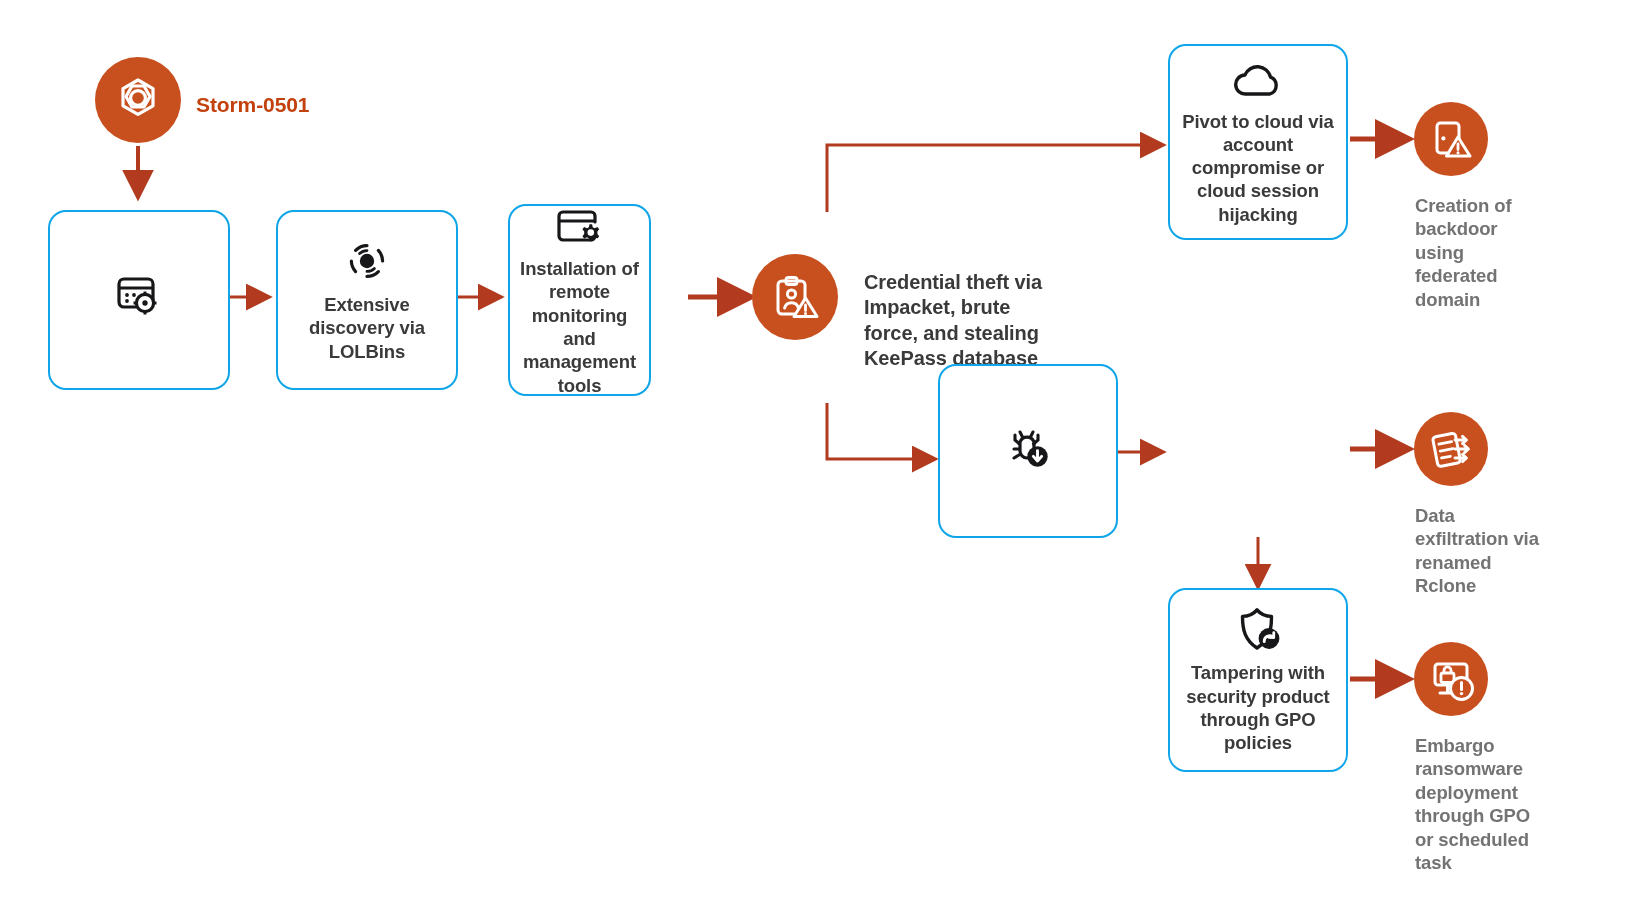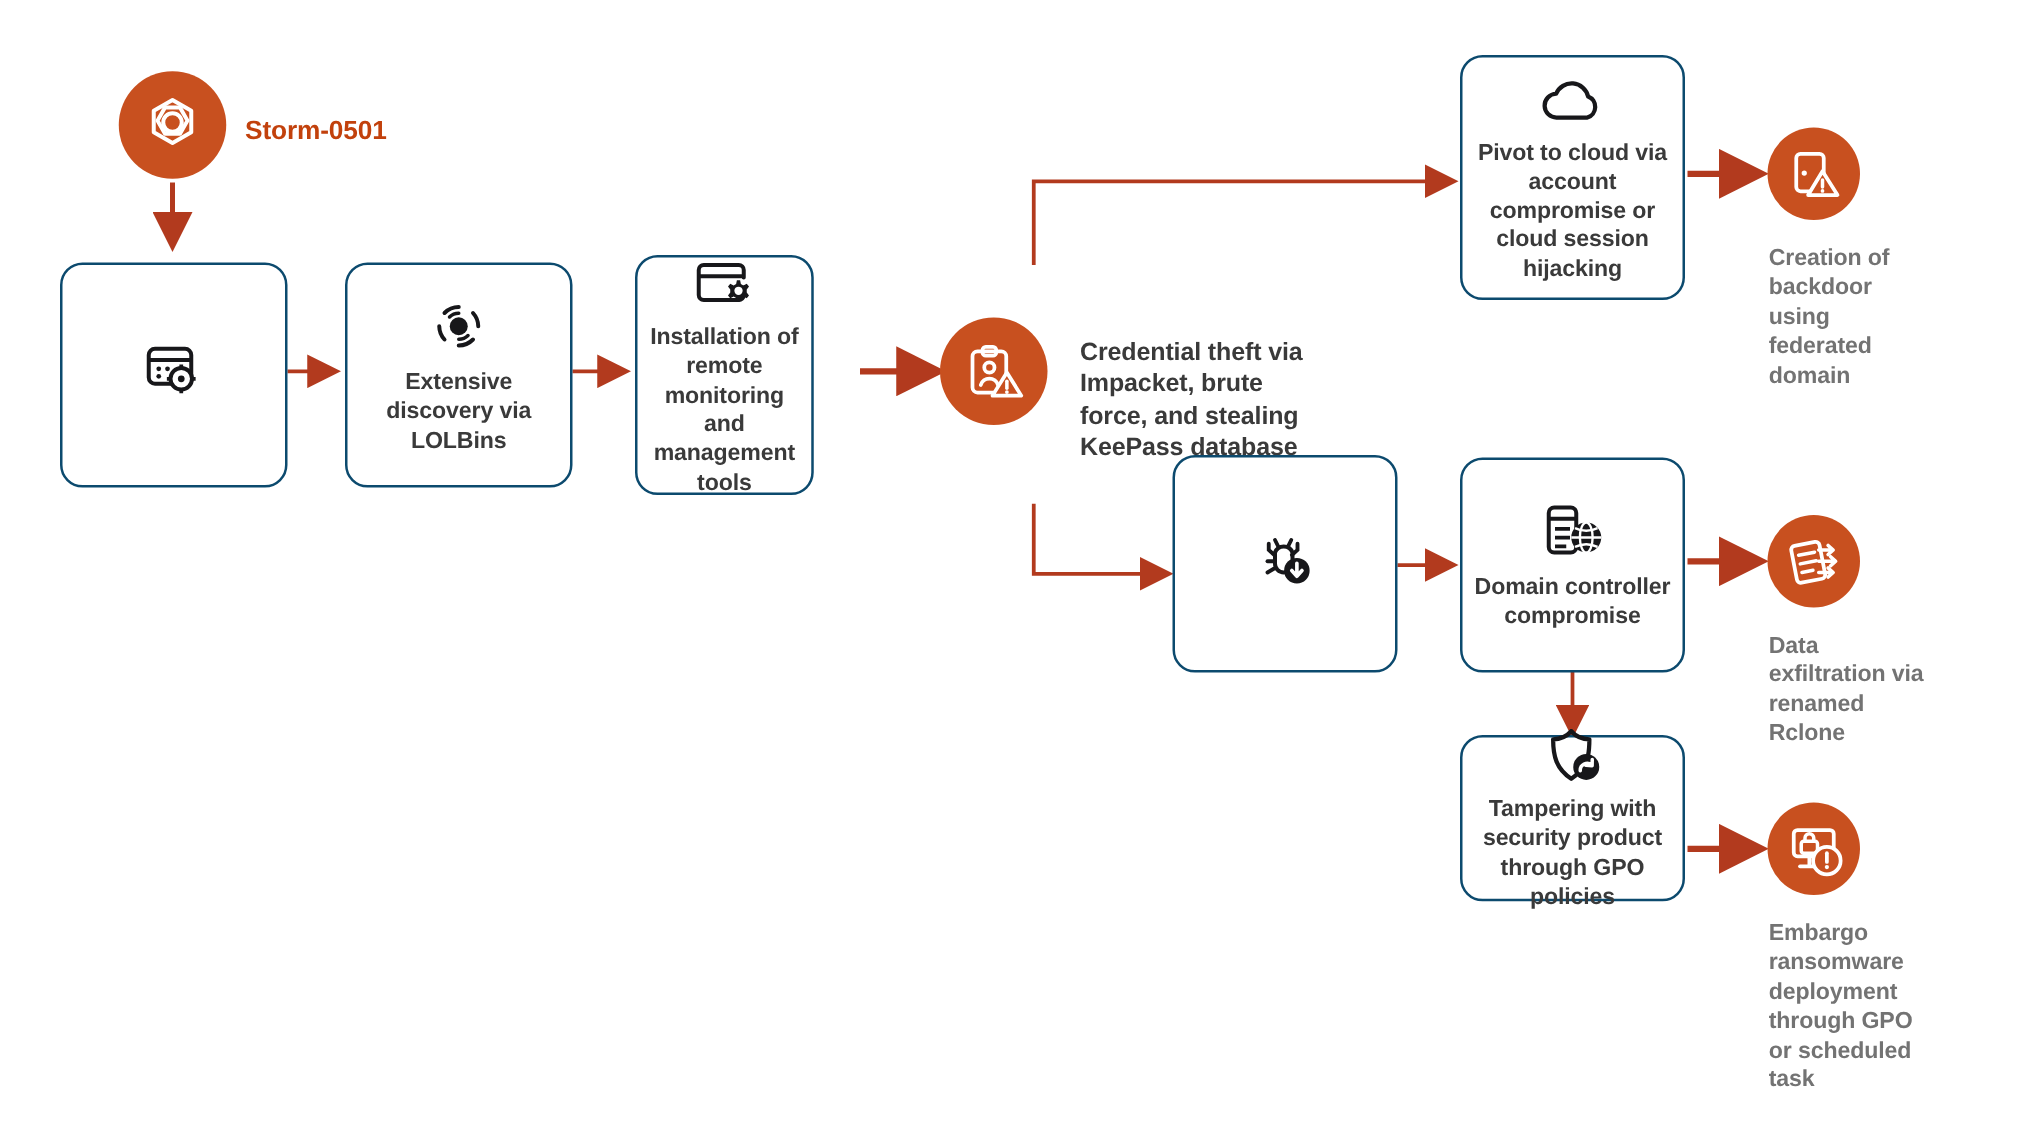--- a/index.html
+++ b/index.html
@@ -7,21 +7,21 @@
     width:1626px;height:914px;position:relative;overflow:hidden;
     font-family:"Liberation Sans","DejaVu Sans",sans-serif;
     -webkit-font-smoothing:antialiased;
   }
   #canvas{position:absolute;inset:0;width:1626px;height:914px;}
   svg.lines{position:absolute;left:0;top:0;width:1626px;height:914px;pointer-events:none;}
 
   
   .node-box{
     position:absolute;box-sizing:border-box;
-    border:2px solid #0c4a6e;border-radius:18px;background:#fff;
+    border:2px solid #0ea5e9;border-radius:18px;background:#fff;
     display:flex;flex-direction:column;align-items:center;justify-content:center;
     padding:10px 8px 12px;
   }
   .node-box .glyph{display:flex;align-items:center;justify-content:center;height:52px;margin-bottom:6px;}
   .node-box .cap{
     font-size:18.5px;line-height:1.26;font-weight:700;color:#3a3a3a;
     text-align:center;letter-spacing:-0.1px;
   }
 
   
@@ -221,60 +221,41 @@
           <path d="M11 27 L16 27"></path>
           <path d="M11 36 L16 33"></path>
         </g>
         <path d="M17 20 a7.5 7.5 0 0 1 14 0 v9 a7 7 0 0 1 -14 0 z" fill="none" stroke="#17171a" stroke-width="3.2"></path>
         <circle cx="34.5" cy="34.5" r="10.2" fill="#17171a"></circle>
         <path d="M34.5 28.6 v9.4 M30.4 34.4 L34.5 39 L38.6 34.4" fill="none" stroke="#fff" stroke-width="2.9" stroke-linecap="round" stroke-linejoin="round"></path>
       </svg>
     </div>
   </div>
 
-  <div class="node-box" style="left:1168px;top:366px;width:180px;height:172px;">
-    <div class="glyph">
-      <svg width="52" height="50" viewBox="0 0 52 50" xmlns="http://www.w3.org/2000/svg">
-        <rect x="7" y="6" width="22" height="36" rx="4.4" fill="none" stroke="#17171a" stroke-width="3.2"></rect>
-        <line x1="7" y1="15" x2="29" y2="15" stroke="#17171a" stroke-width="3.2"></line>
-        <line x1="12" y1="23" x2="24" y2="23" stroke="#17171a" stroke-width="3"></line>
-        <line x1="12" y1="30" x2="24" y2="30" stroke="#17171a" stroke-width="3"></line>
-        <line x1="12" y1="37" x2="21" y2="37" stroke="#17171a" stroke-width="3"></line>
-        <circle cx="37" cy="30" r="12" fill="#17171a"></circle>
-        <g fill="none" stroke="#fff" stroke-width="1.9">
-          <line x1="25" y1="30" x2="49" y2="30"></line>
-          <ellipse cx="37" cy="30" rx="5.1" ry="12"></ellipse>
-          <path d="M28 22.5 a21 21 0 0 0 18 0"></path>
-          <path d="M28 37.5 a21 21 0 0 1 18 0"></path>
-        </g>
-      </svg>
-    </div>
-    <div class="cap">Domain controller compromise</div>
-  </div>
 
   <div class="circle-node" style="left:1414px;top:412px;width:76px;height:76px;">
     <div class="circle">
       <svg width="48" height="48" viewBox="0 0 48 48" xmlns="http://www.w3.org/2000/svg">
         <g transform="rotate(-11 24 24)">
           <rect x="8" y="9" width="23" height="30" rx="3.2" fill="none" stroke="#fff" stroke-width="3"></rect>
           <line x1="13" y1="17" x2="26" y2="17" stroke="#fff" stroke-width="2.8" stroke-linecap="round"></line>
           <line x1="13" y1="24" x2="26" y2="24" stroke="#fff" stroke-width="2.8" stroke-linecap="round"></line>
           <line x1="13" y1="31" x2="22" y2="31" stroke="#fff" stroke-width="2.8" stroke-linecap="round"></line>
         </g>
         <g fill="none" stroke="#fff" stroke-width="2.9" stroke-linecap="round" stroke-linejoin="round">
           <path d="M28 15 h11 M35.5 11.4 L39.5 15 L35.5 18.6"></path>
           <path d="M28 24 h13 M37.5 20.4 L41.5 24 L37.5 27.6"></path>
           <path d="M28 33 h11 M35.5 29.4 L39.5 33 L35.5 36.6"></path>
         </g>
       </svg>
     </div>
     <div class="cap-below" style="left:1px;top:92px;width:130px;">Data exfiltration via renamed Rclone</div>
   </div>
 
-  <div class="node-box" style="left:1168px;top:588px;width:180px;height:133px;">
+  <div class="node-box" style="left:1168px;top:588px;width:180px;height:184px;">
     <div class="glyph">
       <svg width="50" height="50" viewBox="0 0 50 50" xmlns="http://www.w3.org/2000/svg">
         <path d="M24 6 C19.5 11 14 12.4 9.5 12.4 C9.5 26 12 36 24 44 C30 40 34 35 36.4 29" fill="none" stroke="#17171a" stroke-width="3.4" stroke-linecap="round" stroke-linejoin="round"></path>
         <path d="M24 6 C28.5 11 34 12.4 38.5 12.4 C38.5 17.5 38.2 21.8 37.4 25.6" fill="none" stroke="#17171a" stroke-width="3.4" stroke-linecap="round" stroke-linejoin="round"></path>
         <circle cx="36" cy="34.5" r="10.4" fill="#17171a"></circle>
         <path d="M31.2 37.6 a5.6 5.6 0 0 1 9.2 -4.6 M40.8 28.6 L40.7 33.6 L35.8 33.3" fill="none" stroke="#fff" stroke-width="2.8" stroke-linecap="round" stroke-linejoin="round"></path>
       </svg>
     </div>
     <div class="cap">Tampering with security product through GPO policies</div>
   </div>

